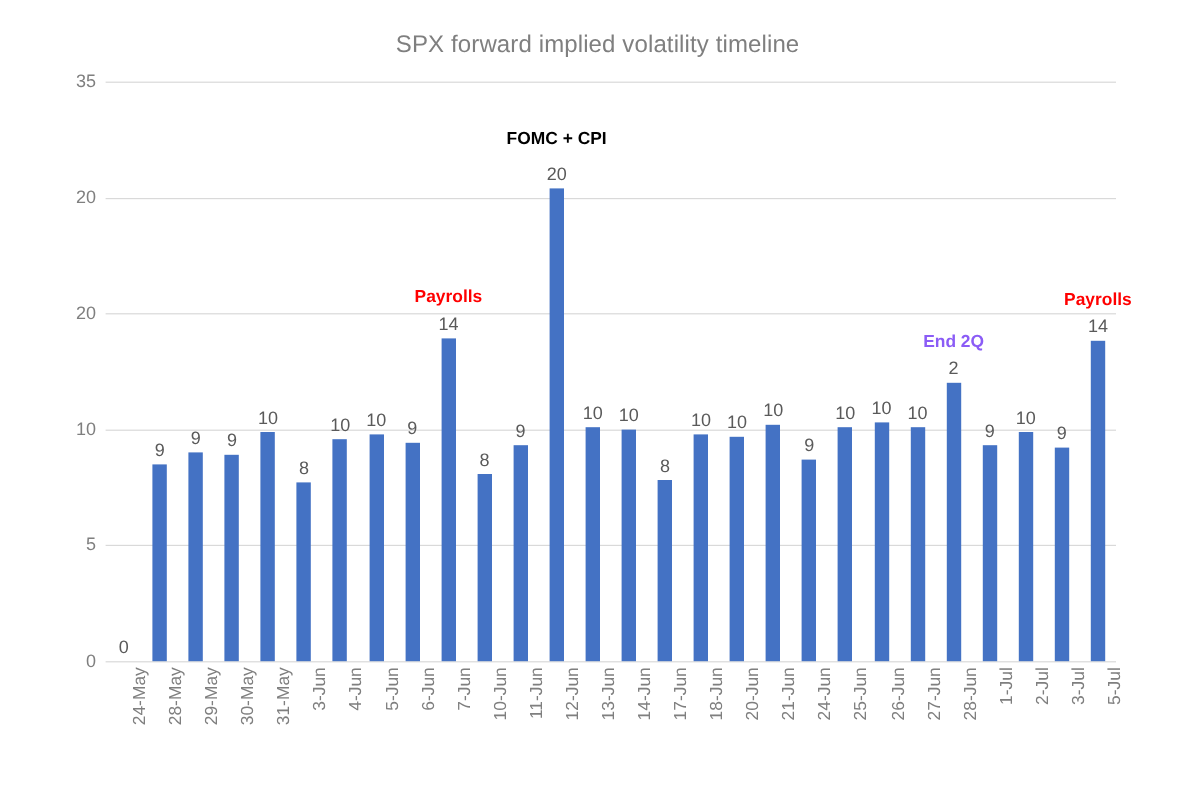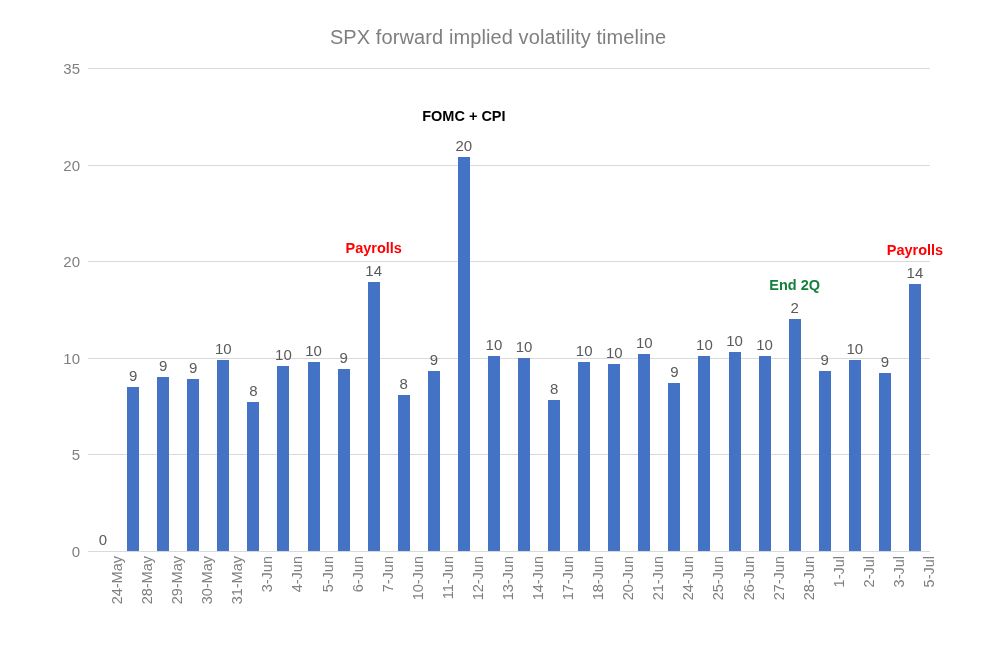--- a/index.html
+++ b/index.html
@@ -276,21 +276,21 @@
           <div class="bar" title="26-Jun: 10.3" style="height: 198.996px; background: rgb(68, 114, 196);"></div>
           <div class="bar-label" style="bottom: 201.996px;">10</div>
         </div>
         <div class="bar-slot" style="left: 661.571px; width: 30.0714px;">
           <div class="bar" title="27-Jun: 10.1" style="height: 195.132px; background: rgb(68, 114, 196);"></div>
           <div class="bar-label" style="bottom: 198.132px;">10</div>
         </div>
         <div class="bar-slot" style="left: 691.643px; width: 30.0714px;">
           <div class="bar" title="28-Jun: 12" style="height: 231.84px; background: rgb(68, 114, 196);"></div>
           <div class="bar-label" style="bottom: 234.84px;">2</div>
-          <div class="annot" style="bottom: 257.84px; color: #15803d;">End 2Q</div>
+          <div class="annot" style="bottom: 257.84px; color: #8b5cf6;">End 2Q</div>
         </div>
         <div class="bar-slot" style="left: 721.714px; width: 30.0714px;">
           <div class="bar" title="1-Jul: 9.3" style="height: 179.676px; background: rgb(68, 114, 196);"></div>
           <div class="bar-label" style="bottom: 182.676px;">9</div>
         </div>
         <div class="bar-slot" style="left: 751.786px; width: 30.0714px;">
           <div class="bar" title="2-Jul: 9.9" style="height: 191.268px; background: rgb(68, 114, 196);"></div>
           <div class="bar-label" style="bottom: 194.268px;">10</div>
         </div>
         <div class="bar-slot" style="left: 781.857px; width: 30.0714px;">

